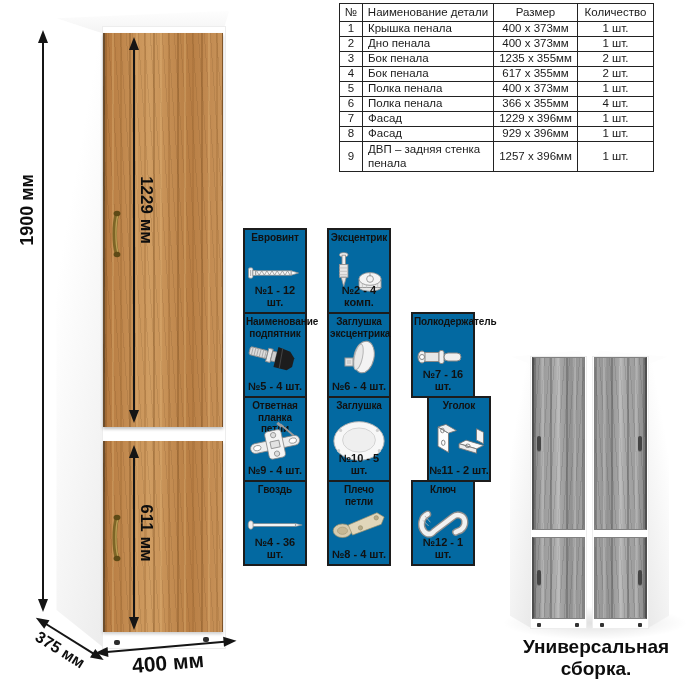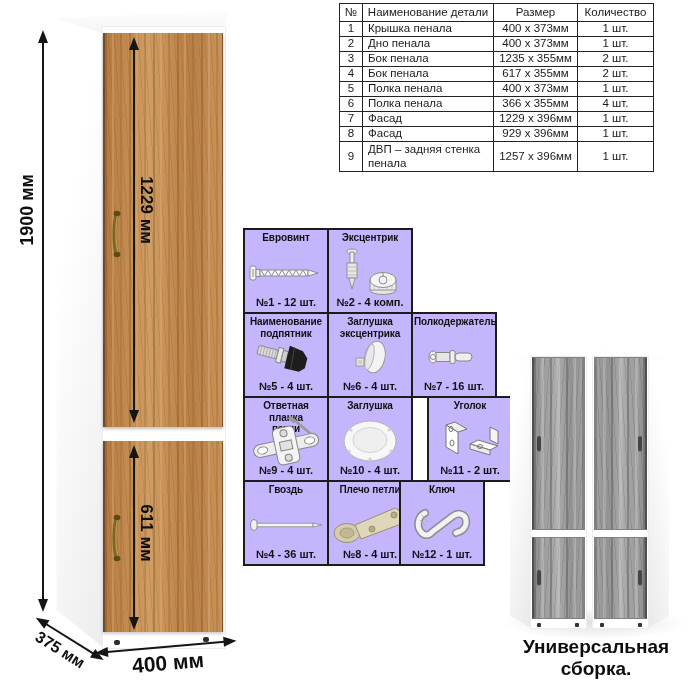--- a/index.html
+++ b/index.html
@@ -51,28 +51,28 @@
   .parts{position:absolute;left:339px;top:3px;width:314px;border-collapse:collapse;font-size:11.5px;color:#1a1a1a;table-layout:fixed;}
   .parts th,.parts td{border:1px solid #222;padding:0 3px;vertical-align:middle;font-weight:normal;line-height:1.15;}
   .parts th{height:18px;text-align:center;}
   .parts td{height:15px;text-align:center;}
   .parts td.nm{text-align:left;padding-left:5px;white-space:pre-line;}
   .parts tr.tall td{height:30px;}
   .cw-num{width:23px;}.cw-name{width:131px;}.cw-size{width:84px;}.cw-qty{width:76px;}
 
   
   .hw{position:absolute;left:243px;top:228px;width:257px;height:424px;}
-  .hw-cell{position:absolute;width:86px;height:86px;border:2px solid #1c1c1c;background:#c4b5fd;}
+  .hw-cell{position:absolute;width:64px;height:86px;border:2px solid #1c1c1c;background:#0369a1;}
   .hw-title{position:absolute;top:2px;left:1px;right:1px;text-align:center;font-weight:bold;font-size:10px;line-height:1.15;white-space:pre-line;letter-spacing:-.1px;}
   .hw-count{position:absolute;bottom:4px;left:0;right:0;text-align:center;font-weight:bold;font-size:11px;}
   .hw-icon{position:absolute;left:2px;right:2px;top:24px;bottom:20px;display:flex;align-items:center;justify-content:center;}
   .p00{left:0;top:0}.p10{left:84px;top:0}.p20{left:168px;top:0}
   .p01{left:0;top:84px}.p11{left:84px;top:84px}.p21{left:168px;top:84px}
   .p02{left:0;top:168px}.p12{left:84px;top:168px}.p22{left:184px;top:168px}
-  .p03{left:0;top:252px}.p13{left:84px;top:252px}.p23{left:156px;top:252px}
+  .p03{left:0;top:252px}.p13{left:84px;top:252px}.p23{left:168px;top:252px}
   .p04{left:0;top:336px}
 
   
   .gshadow{position:absolute;left:502px;top:606px;width:186px;height:34px;background:radial-gradient(ellipse at center,rgba(0,0,0,.12),rgba(0,0,0,0) 70%);}
   .gcab{position:absolute;top:350px;width:80px;height:280px;}
   .gcab.flip{transform:scaleX(-1);}
   .g-top{position:absolute;left:2px;top:0;width:77px;height:14px;background:#fdfdfd;clip-path:polygon(26% 100%,97% 66%,90% 4%,2% 48%);}
   .g-side{position:absolute;left:2px;top:6px;width:21px;height:272px;background:linear-gradient(100deg,#fff 25%,#e9e9e9);clip-path:polygon(0 .5%,100% 3%,100% 100%,0 95.5%);}
   .g-front{position:absolute;left:23px;top:7px;width:55px;height:271px;background:#fff;box-shadow:0 0 0 1px #ededed;}
   .g-doorup{position:absolute;left:1px;top:0;width:53px;height:173px;border:1px solid #818181;border-left:2px solid #4f4f4f;}
@@ -309,21 +309,21 @@
           <svg width="58" height="44" viewBox="0 0 58 44">
         <ellipse cx="29" cy="22" rx="26" ry="20" fill="#f7f7f7" stroke="#b3b3b3"></ellipse>
         <ellipse cx="29" cy="21" rx="17" ry="12.5" fill="#efefef" stroke="#d2d2d2"></ellipse>
         <circle cx="10" cy="11" r="1.6" fill="#cfcfcf"></circle>
             <circle cx="48" cy="11" r="1.6" fill="#cfcfcf"></circle>
         <circle cx="8" cy="32" r="1.6" fill="#cfcfcf"></circle>
             <circle cx="50" cy="32" r="1.6" fill="#cfcfcf"></circle>
         <circle cx="29" cy="40" r="1.6" fill="#cfcfcf"></circle>
       </svg>
         </div>
-      <div class="hw-count">№10 - 4 шт.</div>
+      <div class="hw-count">№10 - 5 шт.</div>
     </div>
 
     <div class="hw-cell p22">
       <div class="hw-title">Уголок</div>
       <div class="hw-icon">
           <svg width="64" height="48" viewBox="0 0 64 48">
         <path d="M8 8 l12 7 v22 l-12 -7 z" fill="#fdfdfd" stroke="#777"></path>
         <path d="M8 8 l12 7 9 -3 -12 -7 z" fill="#f0f0f0" stroke="#777"></path>
         <ellipse cx="13" cy="12" rx="2" ry="2.6" fill="none" stroke="#777"></ellipse>
         <ellipse cx="14" cy="26" rx="2" ry="3" fill="none" stroke="#777"></ellipse>

